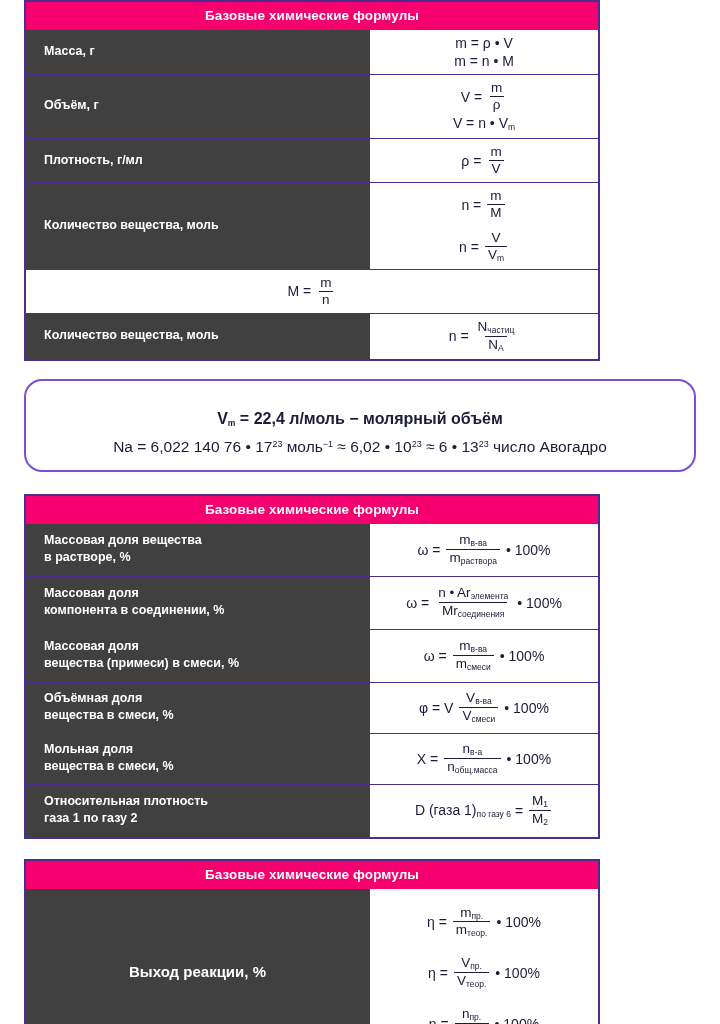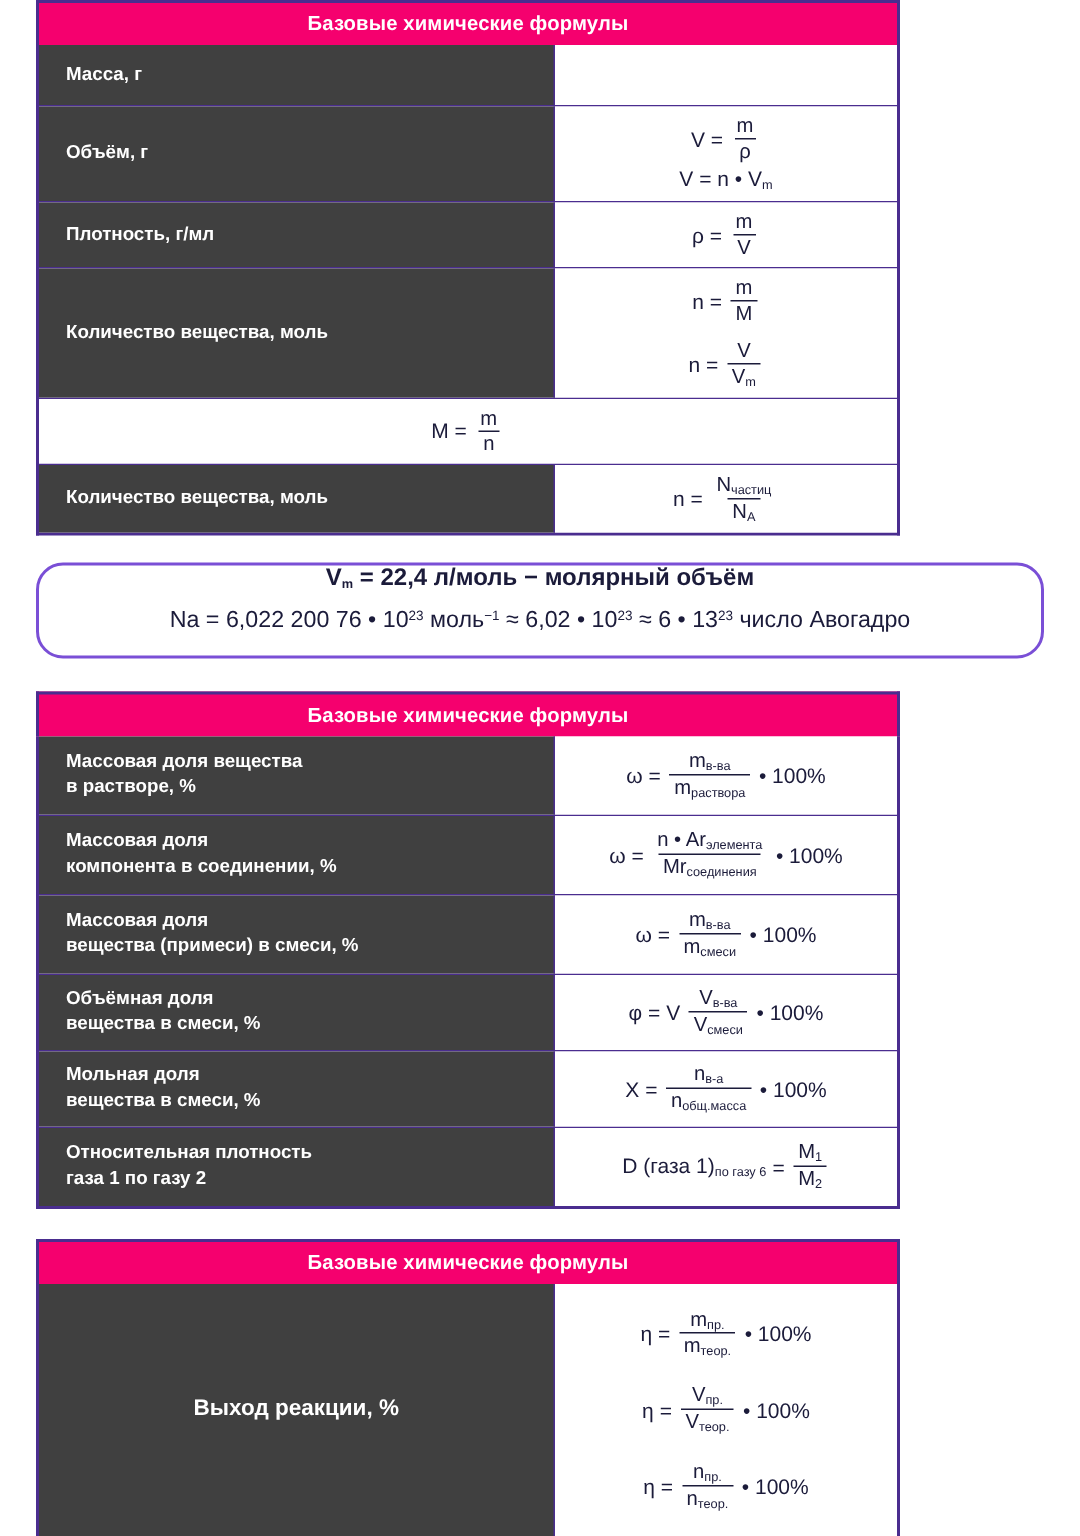--- a/index.html
+++ b/index.html
@@ -114,21 +114,21 @@
     font-size: 9px;
     vertical-align: 5px;
   }
 
   
   .callout {
     margin: 18px 24px 22px 24px;
     border: 2px solid #7a4fd6;
     border-radius: 18px;
     background: #ffffff;
-    padding: 0 18px 14px 18px;
+    padding: 29px 18px 14px 18px;
     box-sizing: border-box;
     text-align: center;
   }
   .callout .line1 {
     font-size: 16px;
     font-weight: bold;
     margin-bottom: 10px;
   }
   .callout .line2 {
     font-size: 15.5px;
@@ -139,20 +139,28 @@
 <body>
 
 <div class="page">
 
   <div>
     <div class="block-header">Базовые химические формулы</div>
     <div class="block">
 
       <div class="row">
         <div class="cell-label">Масса, г</div>
+        <div class="cell-formula">
+          <div class="eq">
+              <span>m = ρ • V</span>
+            </div>
+          <div class="eq">
+              <span>m = n • M</span>
+            </div>
+        </div>
       </div>
 
       <div class="row">
         <div class="cell-label">Объём, г</div>
         <div class="cell-formula">
           <div class="eq">
             <span class="lhs">V =</span>
             <span class="frac">
               <span class="num">m</span>
               <span class="den">ρ</span>
@@ -225,21 +233,21 @@
     </div>
   </div>
 
 </div>
 
 <div class="callout">
   <div class="line1">
     <span>V</span><sub>m</sub><span> = 22,4 л/моль − молярный объём</span>
   </div>
   <div class="line2">
-    <span>Na = 6,022 200 76 • 10</span><sup>23</sup><span> моль</span><sup>−1</sup><span> ≈ 6,02 • 10</span><sup>23</sup><span> ≈ 6 • 13</span><sup>23</sup><span> число Авогадро</span>
+    <span>Na = 6,022 140 76 • 17</span><sup>23</sup><span> моль</span><sup>−1</sup><span> ≈ 6,02 • 10</span><sup>23</sup><span> ≈ 6 • 13</span><sup>23</sup><span> число Авогадро</span>
   </div>
 </div>
 
 <div class="page">
 
   <div>
     <div class="block-header">Базовые химические формулы</div>
     <div class="block">
 
       <div class="row" style="min-height:52px">

